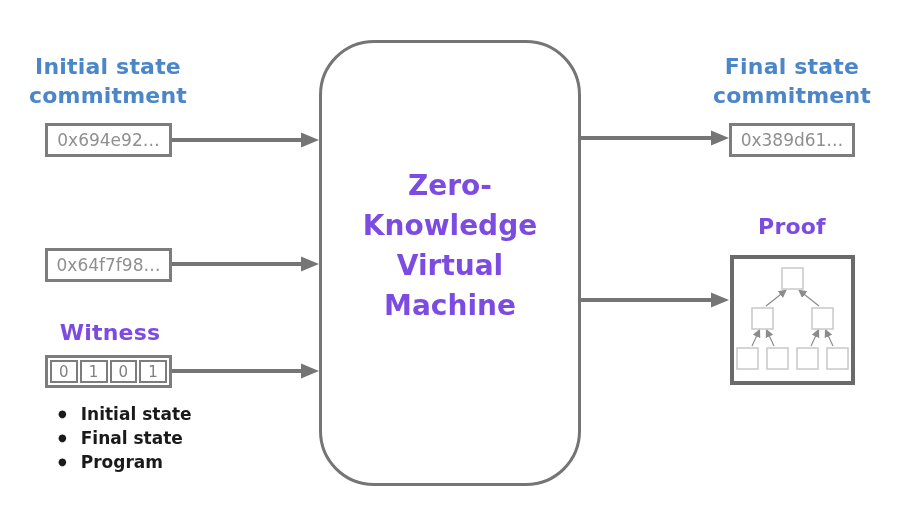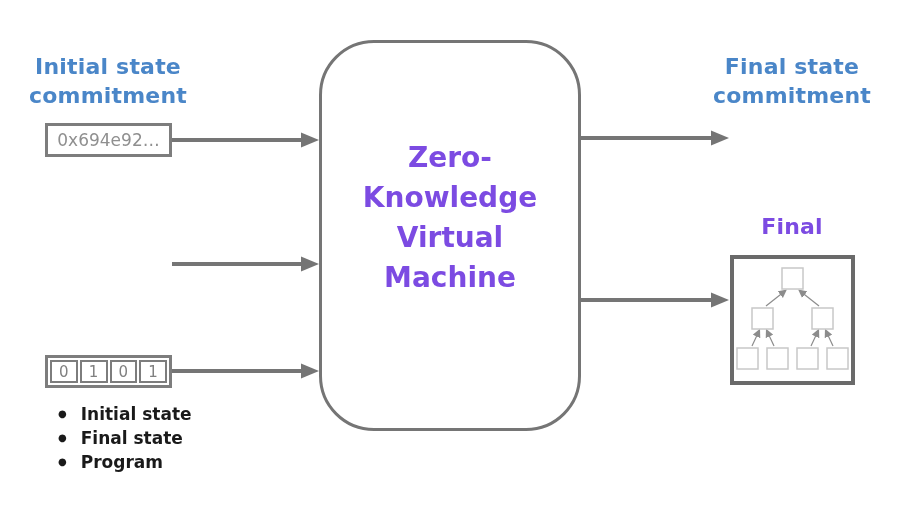--- a/index.html
+++ b/index.html
@@ -75,21 +75,25 @@
   </svg>
 
   <div class="abs heading blue" style="left:8px;top:52px;width:200px;">Initial state
 commitment</div>
 
   <div class="abs hash-box" style="left:45px;top:123px;width:127px;height:34px;">
     <span>0x694e92…</span>
   </div>
 
 
+  <div class="abs hash-box" style="left:45px;top:248px;width:127px;height:34px;">
+    <span>0x64f7f98…</span>
+  </div>
 
+  <div class="abs heading purple" style="left:10px;top:318px;width:200px;">Witness</div>
 
   <div class="abs witness-box" style="left:45px;top:355px;width:127px;height:33px;">
     <div class="bit-cell">0</div>
     <div class="bit-cell">1</div>
     <div class="bit-cell">0</div>
     <div class="bit-cell">1</div>
   </div>
 
   <div class="abs notes" style="left:58px;top:404px;">
     <div class="note-row">
@@ -99,32 +103,35 @@
     <div class="note-row">
       <span class="note-dot">●</span>
       <span class="note-text">Final state</span>
     </div>
     <div class="note-row">
       <span class="note-dot">●</span>
       <span class="note-text">Program</span>
     </div>
   </div>
 
-  <div class="abs vm-box" style="left:319px;top:40px;width:262px;height:391px;">
+  <div class="abs vm-box" style="left:319px;top:40px;width:262px;height:446px;">
     <div class="vm-label">Zero-
 Knowledge
 Virtual
 Machine</div>
   </div>
 
   <div class="abs heading blue" style="left:692px;top:52px;width:200px;">Final state
 commitment</div>
 
+  <div class="abs hash-box" style="left:729px;top:123px;width:126px;height:34px;">
+    <span>0x389d61…</span>
+  </div>
 
-  <div class="abs heading purple" style="left:692px;top:212px;width:200px;">Final</div>
+  <div class="abs heading purple" style="left:692px;top:212px;width:200px;">Proof</div>
 
   <div class="abs proof-box" style="left:730px;top:255px;width:125px;height:130px;">
     <svg width="117" height="122" viewBox="0 0 117 122">
       <defs>
         <marker id="treeArrow" markerWidth="7" markerHeight="7" refX="5" refY="3.5" orient="auto">
           <polygon points="0,0 7,3.5 0,7" fill="#8c8c8c"></polygon>
         </marker>
       </defs>
 
       <line x1="32" y1="47" x2="51" y2="32" stroke="#8c8c8c" stroke-width="1.2" marker-end="url(#treeArrow)"></line>

